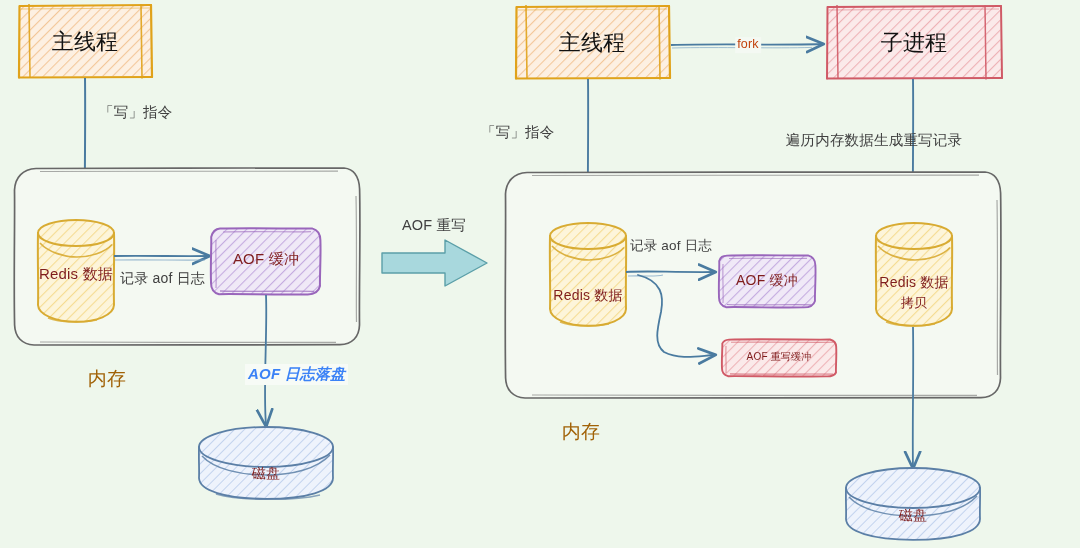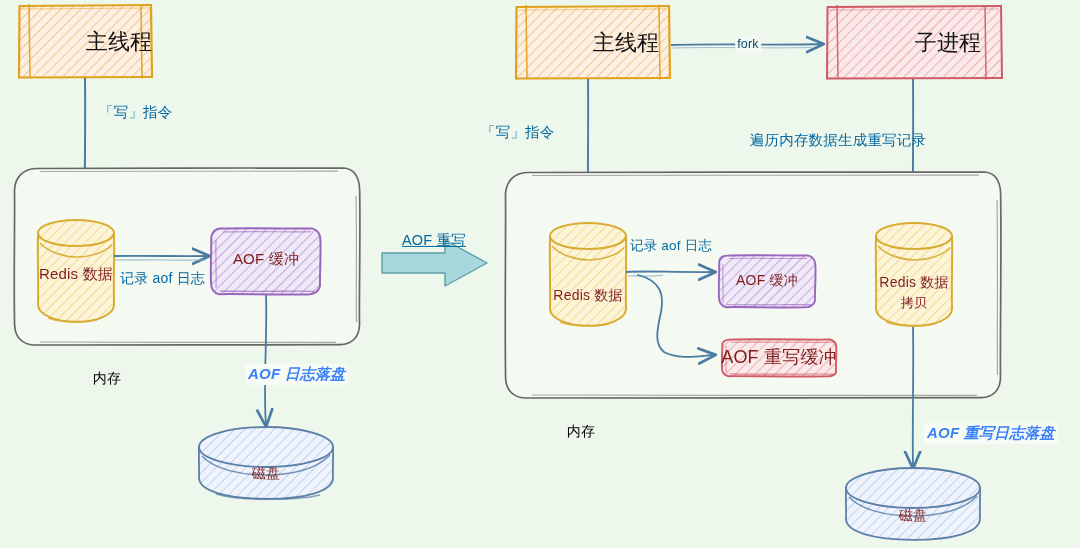--- a/index.html
+++ b/index.html
@@ -14,25 +14,25 @@
   svg.diagram{position:absolute;left:0;top:0;width:1080px;height:548px;}
   .lbl{
     position:absolute;
     color:#2d4059;
     font-size:15px;
     white-space:nowrap;
     line-height:1.25;
     letter-spacing:.2px;
   }
   .lbl.node{font-size:15px;color:#7f1d1d;font-weight:400;}
-  .lbl.big{font-size:22px;color:#111;margin-left:34px;}
-  .lbl.mem{font-size:14px;color:#000000;}
-  .lbl.edge{font-size:14.5px;color:#0369a1;}
+  .lbl.big{font-size:22px;color:#111;}
+  .lbl.mem{font-size:19px;color:#a16207;}
+  .lbl.edge{font-size:14.5px;color:#404040;}
   .lbl.edgeital{font-size:15px;color:#3b82f6;font-style:italic;font-weight:700;background:#f7fbf6;padding:1px 3px;}
-  .lbl.forklbl{font-size:12.5px;color:#0c4a6e;background:#f4f9f3;padding:0 2px;}
+  .lbl.forklbl{font-size:12.5px;color:#c2410c;background:#f4f9f3;padding:0 2px;}
   .lbl.ctr{transform:translate(-50%,-50%);text-align:center;}
 </style>
 </head>
 <body>
 
 <div id="stage">
 
   <svg class="diagram" viewBox="0 0 1080 548">
     <defs>
       <pattern id="hatchOrange" width="7" height="7" patternTransform="rotate(45)" patternUnits="userSpaceOnUse">
@@ -229,30 +229,29 @@
 
   <div class="lbl big ctr" style="left:85px;top:42px;">主线程</div>
   <div class="lbl edge" style="left:99px;top:103px;">「写」指令</div>
   <div class="lbl mem ctr" style="left:107px;top:379px;">内存</div>
   <div class="lbl node ctr" style="left:76px;top:274px;">Redis 数据</div>
   <div class="lbl edge" style="left:120px;top:270px;font-size:14px;">记录 aof 日志</div>
   <div class="lbl node ctr" style="left:266px;top:259px;">AOF 缓冲</div>
   <div class="lbl edgeital" style="left:245px;top:364px;">AOF 日志落盘</div>
   <div class="lbl node ctr" style="left:266px;top:474px;font-size:14px;">磁盘</div>
 
-  <div class="lbl edge ctr" style="left:434px;top:240px;text-decoration:underline;">AOF 重写</div>
+  <div class="lbl edge ctr" style="left:434px;top:225px;">AOF 重写</div>
 
   <div class="lbl big ctr" style="left:592px;top:43px;">主线程</div>
   <div class="lbl forklbl ctr" style="left:748px;top:45px;">fork</div>
   <div class="lbl big ctr" style="left:914px;top:43px;">子进程</div>
   <div class="lbl edge" style="left:481px;top:123px;">「写」指令</div>
-  <div class="lbl edge ctr" style="left:838px;top:140px;">遍历内存数据生成重写记录</div>
+  <div class="lbl edge ctr" style="left:874px;top:140px;">遍历内存数据生成重写记录</div>
   <div class="lbl mem ctr" style="left:581px;top:432px;">内存</div>
   <div class="lbl node ctr" style="left:588px;top:296px;font-size:14px;">Redis 数据</div>
   <div class="lbl edge" style="left:630px;top:238px;font-size:13.5px;">记录 aof 日志</div>
   <div class="lbl node ctr" style="left:767px;top:281px;font-size:14px;">AOF 缓冲</div>
-  <div class="lbl node ctr" style="left:779px;top:357px;font-size:18px;">AOF 重写缓冲</div>
+  <div class="lbl node ctr" style="left:779px;top:357px;font-size:10px;">AOF 重写缓冲</div>
   <div class="lbl node ctr" style="left:914px;top:283px;font-size:14px;">Redis 数据</div>
   <div class="lbl node ctr" style="left:914px;top:303px;font-size:13px;">拷贝</div>
-  <div class="lbl edgeital" style="left:924px;top:423px;">AOF 重写日志落盘</div>
   <div class="lbl node ctr" style="left:913px;top:516px;font-size:14px;">磁盘</div>
 
 </div>
 
 </body></html>

